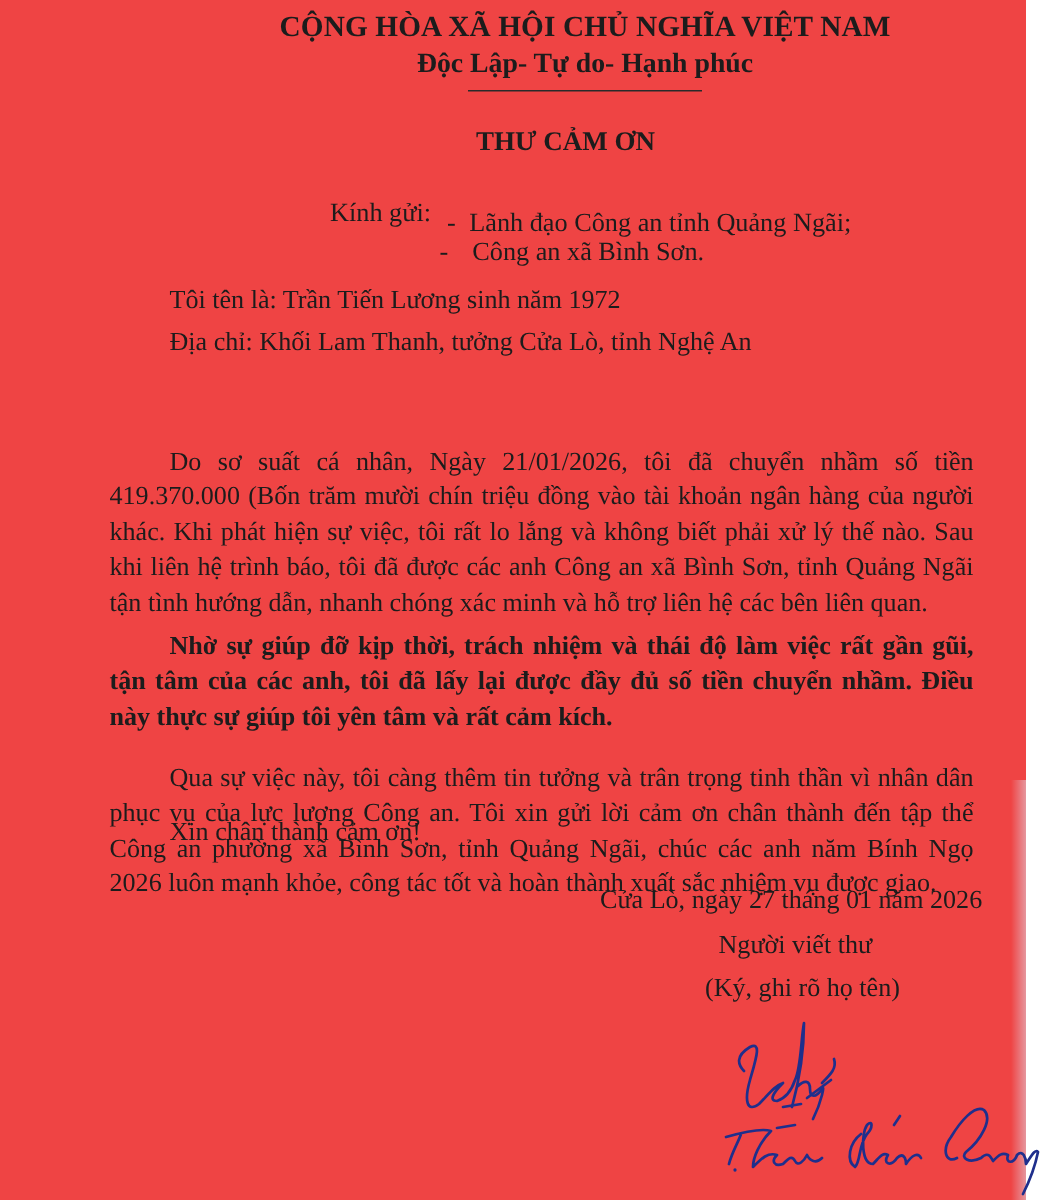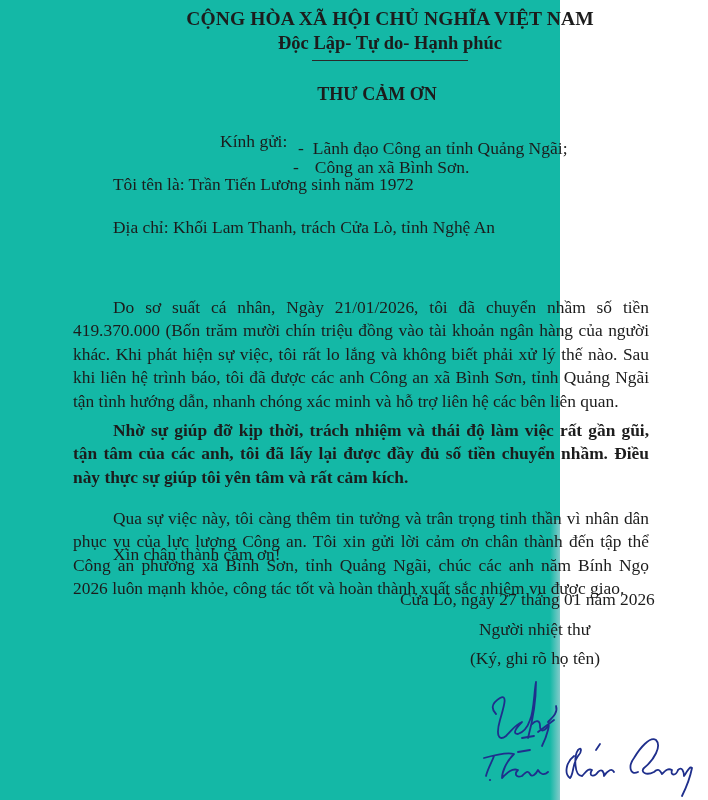--- a/index.html
+++ b/index.html
@@ -11,22 +11,22 @@
       width: 708px;
       height: 800px;
       position: relative;
       overflow: hidden;
       font-family: "Liberation Serif", "DejaVu Serif", serif;
       color: #1c1c1c;
     }
     .page {
       position: absolute;
       left: 0; top: 0;
-      width: 560px; height: 800px;
-      background: #14b8a6;
+      width: 684px; height: 800px;
+      background: #ef4444;
     }
     .edge-shade {
       position: absolute;
       right: 0; top: 520px;
       width: 10px; height: 280px;
       background: linear-gradient(to right, rgba(235,232,240,0) 0%, rgba(222,218,232,0.55) 100%);
     }
     .abs { position: absolute; white-space: nowrap; }
 
     .nation {
@@ -107,37 +107,37 @@
 
   <div class="abs to-label">Kính gửi:</div>
 
   <div class="abs recipient" style="left:298px; top:138px;">
     <span class="dash">-</span><span style="display:inline-block;width:9px;"></span><span>Lãnh đạo Công an tỉnh Quảng Ngãi;</span>
   </div>
   <div class="abs recipient" style="left:293px; top:157px;">
     <span class="dash">-</span><span style="display:inline-block;width:16px;"></span><span>Công an xã Bình Sơn.</span>
   </div>
 
-  <div class="line-single" style="top:174px;text-align:center;">Tôi tên là:  Trần Tiến Lương sinh năm 1972</div>
-  <div class="line-single" style="top:217px;">Địa chỉ:  Khối Lam Thanh, trách Cửa Lò, tỉnh Nghệ An</div>
+  <div class="line-single" style="top:189px;text-align:center;">Tôi tên là:  Trần Tiến Lương sinh năm 1972</div>
+  <div class="line-single" style="top:217px;">Địa chỉ:  Khối Lam Thanh, tưởng Cửa Lò, tỉnh Nghệ An</div>
 
   <div class="body-block" style="top:296px;">
     <p>Do sơ suất cá nhân, Ngày 21/01/2026, tôi đã chuyển nhầm số tiền 419.370.000 (Bốn trăm mười chín triệu đồng vào tài khoản ngân hàng của người khác. Khi phát hiện sự việc, tôi rất lo lắng và không biết phải xử lý thế nào. Sau khi liên hệ trình báo, tôi đã được các anh Công an xã Bình Sơn, tỉnh Quảng Ngãi tận tình hướng dẫn, nhanh chóng xác minh và hỗ trợ liên hệ các bên liên quan.</p>
   </div>
   <div class="body-block" style="top:419px;font-weight:bold;">
     <p>Nhờ sự giúp đỡ kịp thời, trách nhiệm và thái độ làm việc rất gần gũi, tận tâm của các anh, tôi đã lấy lại được đầy đủ số tiền chuyển nhầm. Điều này thực sự giúp tôi yên tâm và rất cảm kích.</p>
   </div>
   <div class="body-block" style="top:495px;margin-top:12px;">
     <p>Qua sự việc này, tôi càng thêm tin tưởng và trân trọng tinh thần vì nhân dân phục vụ của lực lượng Công an. Tôi xin gửi lời cảm ơn chân thành đến tập thể Công an phường xã Bình Sơn, tỉnh Quảng Ngãi, chúc các anh năm Bính Ngọ 2026 luôn mạnh khỏe, công tác tốt và hoàn thành xuất sắc nhiệm vụ được giao.</p>
   </div>
 
   <div class="line-single" style="top:544px;">Xin chân thành cảm ơn!</div>
 
   <div class="sign-area" style="left:400px; top:589px;">Cửa Lò, ngày 27 tháng 01 năm 2026</div>
-  <div class="sign-area" style="left:479px; top:619px;">Người nhiệt thư</div>
+  <div class="sign-area" style="left:479px; top:619px;">Người viết thư</div>
   <div class="sign-area" style="left:470px; top:648px;">(Ký, ghi rõ họ tên)</div>
 
   <svg class="signature" viewBox="0 0 230 124" fill="none" stroke="#1f2f8c" stroke-width="1.8" stroke-linecap="round" stroke-linejoin="round">
 
     <path d="M18 38 C 14 34, 12 28, 22 22 C 30 18, 26 30, 22 44 C 18 58, 20 66, 28 60 C 34 54, 38 48, 44 46 C 38 52, 34 58, 40 58 C 46 56, 50 50, 52 44 M52 44 C 56 36, 56 16, 58 6 C 58 20, 56 40, 50 62"></path>
     <path d="M54 48 C 58 44, 62 44, 62 50 C 62 56, 66 56, 70 50 C 72 46, 70 58, 64 70"></path>
     <path d="M70 46 C 76 40, 80 36, 78 30 M60 56 L 76 44"></path>
     <path d="M44 62 L 56 60"></path>
 
     <path d="M8 100 C 10 92, 14 86, 16 80 M6 82 C 20 78, 30 76, 36 78 C 28 86, 24 96, 24 102 C 30 96, 34 92, 40 94 C 36 98, 38 102, 44 100 C 48 96, 50 94, 52 98 C 54 102, 58 98, 60 94 C 62 98, 66 100, 70 96"></path>

